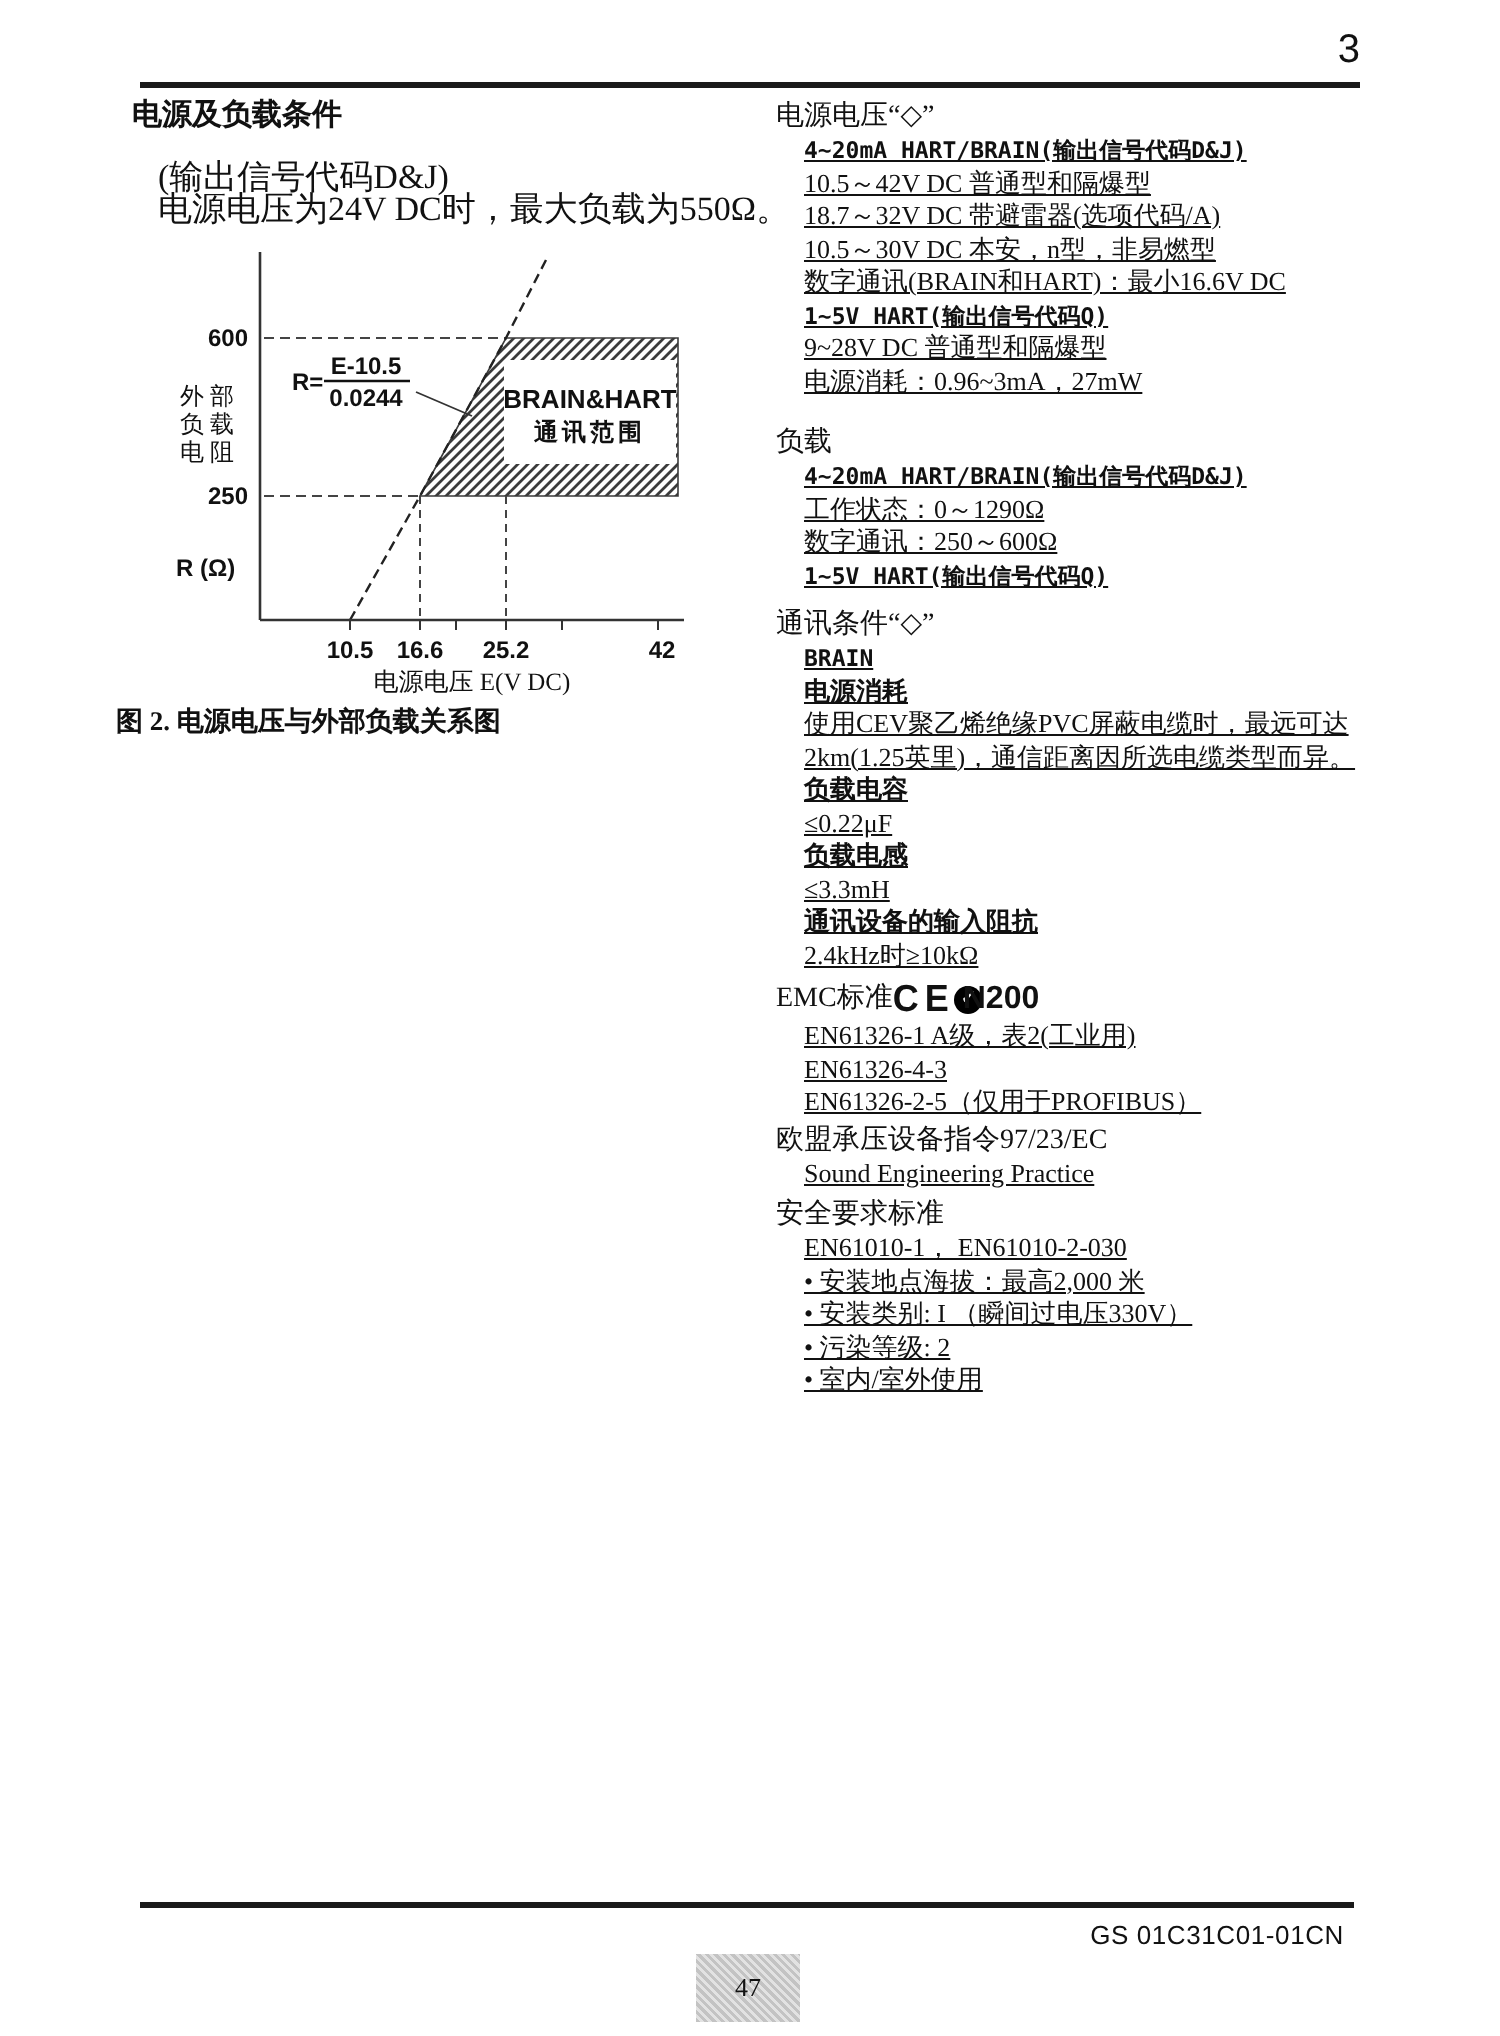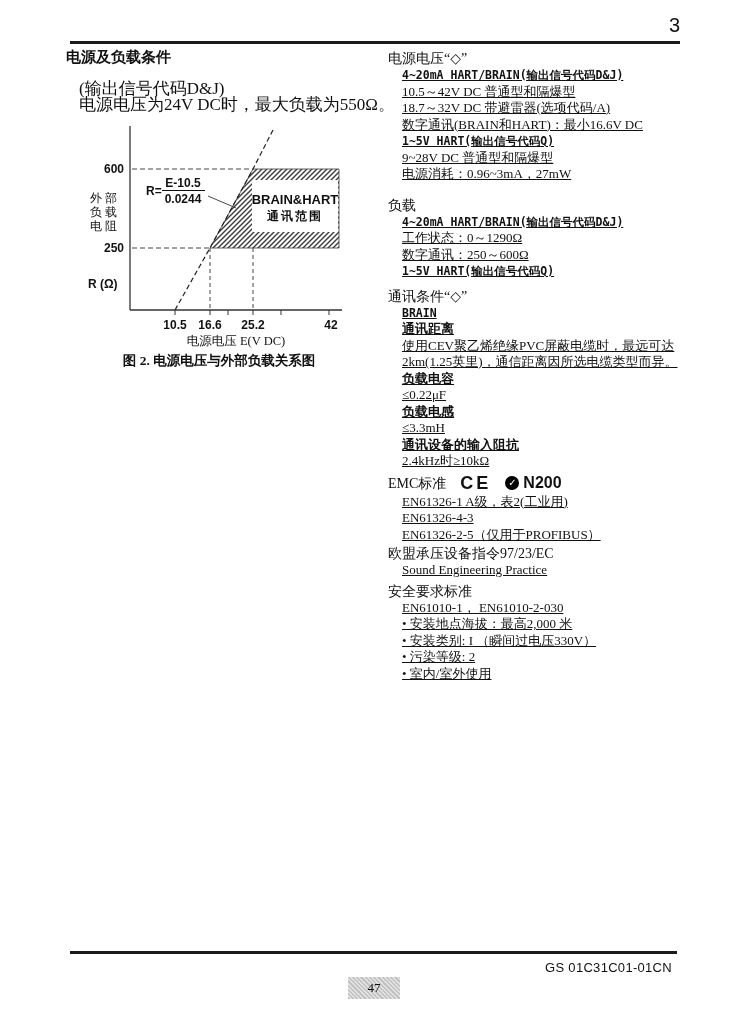--- a/index.html
+++ b/index.html
@@ -5,43 +5,43 @@
   html,body{margin:0;padding:0;background:#e8e8e8;}
   .page{position:relative;width:750px;height:1018px;background:#ffffff;
         font-family:"Liberation Serif","DejaVu Serif",serif;color:#111;overflow:hidden;}
   .rule{position:absolute;background:#1a1a1a;}
   .toprule{left:70px;top:41px;width:610px;height:3px;}
   .botrule{left:70px;top:951px;width:607px;height:3px;}
   .pageno{position:absolute;right:70px;top:14px;font-family:"Liberation Sans",sans-serif;
           font-size:20px;color:#111;}
   .doccode{position:absolute;right:78px;top:960px;font-family:"Liberation Sans",sans-serif;
            font-size:13px;letter-spacing:.3px;}
-  .pagebox{position:absolute;left:348px;top:977px;width:52px;height:22px;
+  .pagebox{position:absolute;left:348px;top:977px;width:52px;height:34px;
            display:flex;align-items:center;justify-content:center;font-size:13px;
            background:repeating-linear-gradient(45deg,#c3c3c3 0 1.5px,#e2e2e2 1.5px 3px);}
   .h1{font-weight:normal;font-size:14px;line-height:17px;}
   .lh1{position:absolute;left:66px;top:48px;font-weight:bold;font-size:15px;}
   .lsub{position:absolute;left:79px;font-size:17px;margin-top:12px;}
   .rightcol{position:absolute;left:388px;top:50px;width:306px;}
   .lines{padding-left:14px;}
   .ln{font-size:13px;line-height:16.5px;white-space:nowrap;text-decoration:underline;}
   .mono{font-family:"DejaVu Sans Mono",monospace;font-weight:700;font-size:11.5px;}
   .bold{font-weight:bold;}
   .sq{font-size:12.5px;letter-spacing:-0.3px;}
   .sec1{margin-top:14px;}.sec2{margin-top:8px;}.sec3{margin-top:3px;}
   .sec4{margin-top:2px;}.sec5{margin-top:4px;}
-  .hrow{display:flex;align-items:center;gap:14px;text-align:center;}
+  .hrow{display:flex;align-items:center;text-align:center;}
   .ce{font-family:"Liberation Sans",sans-serif;font-weight:bold;font-size:18px;
       letter-spacing:3px;transform:scaleY(1.05);}
   .ctick{display:inline-flex;width:14px;height:14px;border-radius:50%;background:#000;
          align-items:center;justify-content:center;}
   .chk{color:#fff;font-size:10px;line-height:14px;font-family:"DejaVu Sans",sans-serif;}
   .n200{font-family:"Liberation Sans",sans-serif;font-weight:bold;font-size:16px;margin-left:-10px;}
   .chart{position:absolute;left:58px;top:118px;}
-  .caption{position:absolute;left:58px;top:352px;width:322px;text-align:center;
+  .caption{position:absolute;left:58px;top:352px;width:322px;
            font-weight:bold;font-size:13.5px;}
   svg text{fill:#111;}
   .svgsans{font-family:"Liberation Sans",sans-serif;}
   .svgserif{font-family:"Liberation Serif",serif;}
 </style>
 </head>
 <body>
 
 <div class="page">
 
@@ -105,20 +105,21 @@
   <div class="caption">图 2.  电源电压与外部负载关系图</div>
 
   <div class="rightcol">
 
     <div class="sec">
       <div class="h1">电源电压“◇”</div>
       <div class="lines">
         <div class="ln mono">4~20mA HART/BRAIN(输出信号代码D&amp;J)</div>
         <div class="ln">10.5～42V DC 普通型和隔爆型</div>
         <div class="ln">18.7～32V DC 带避雷器(选项代码/A)</div>
+        <div class="ln">10.5～30V DC 本安，n型，非易燃型</div>
         <div class="ln">数字通讯(BRAIN和HART)：最小16.6V DC</div>
         <div class="ln mono">1~5V HART(输出信号代码Q)</div>
         <div class="ln">9~28V DC  普通型和隔爆型</div>
         <div class="ln">电源消耗：0.96~3mA，27mW</div>
       </div>
     </div>
 
     <div class="sec sec1">
       <div class="h1">负载</div>
       <div class="lines">
@@ -126,21 +127,21 @@
         <div class="ln">工作状态：0～1290Ω</div>
         <div class="ln">数字通讯：250～600Ω</div>
         <div class="ln mono">1~5V HART(输出信号代码Q)</div>
       </div>
     </div>
 
     <div class="sec sec2">
       <div class="h1">通讯条件“◇”</div>
       <div class="lines">
         <div class="ln mono">BRAIN</div>
-        <div class="ln bold">通讯距离</div>
+        <div class="ln bold">电源消耗</div>
         <div class="ln">使用CEV聚乙烯绝缘PVC屏蔽电缆时，最远可达</div>
         <div class="ln">2km(1.25英里)，通信距离因所选电缆类型而异。</div>
         <div class="ln bold">负载电容</div>
         <div class="ln">≤0.22μF</div>
         <div class="ln bold">负载电感</div>
         <div class="ln">≤3.3mH</div>
         <div class="ln bold">通讯设备的输入阻抗</div>
         <div class="ln">2.4kHz时≥10kΩ</div>
       </div>
     </div>

